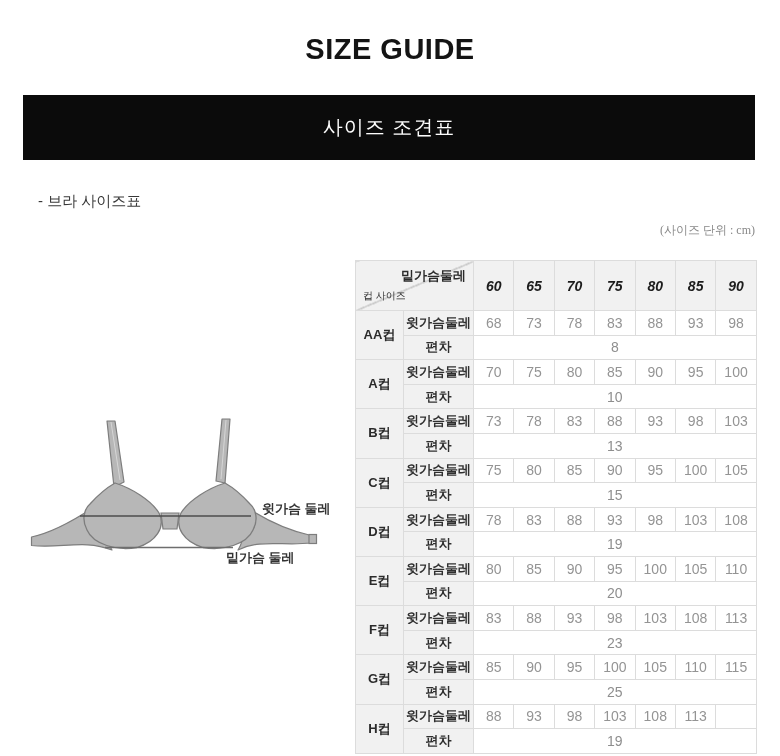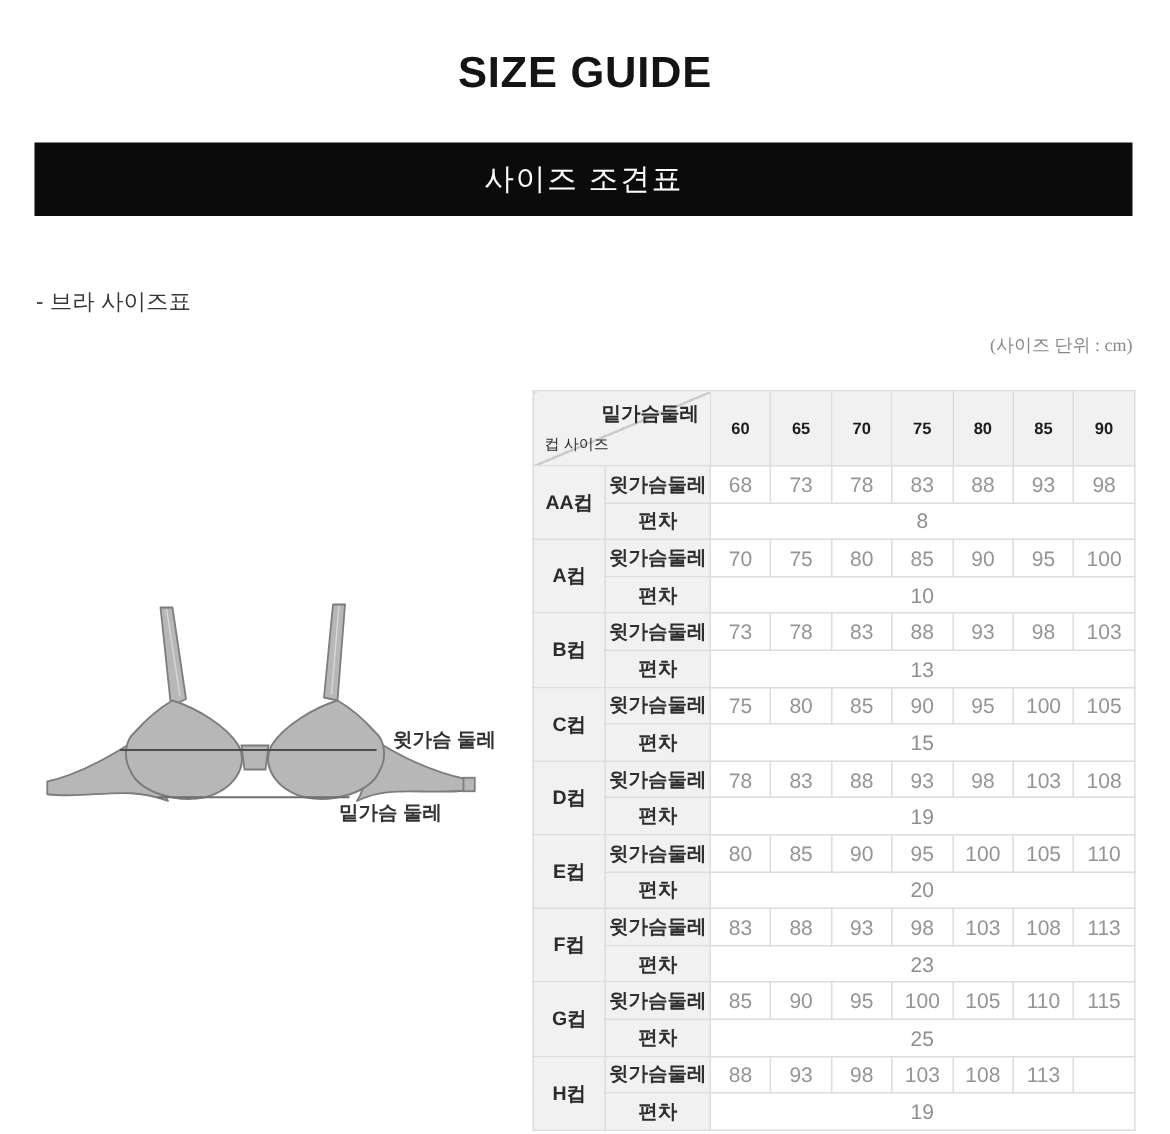--- a/index.html
+++ b/index.html
@@ -7,26 +7,26 @@
   body {
     width: 780px; height: 756px; position: relative; overflow: hidden;
     font-family: "Liberation Sans", "DejaVu Sans", sans-serif;
   }
   .page-title {
     position: absolute; top: 33px; left: 0; width: 100%;
     text-align: center; font-size: 29px; font-weight: 700;
     color: #141414; letter-spacing: 0.5px;
   }
   .banner {
-    position: absolute; left: 23px; top: 95px; width: 732px; height: 49px;
+    position: absolute; left: 23px; top: 95px; width: 732px; height: 65px;
     background: #0b0b0b; display: flex; align-items: center; justify-content: center;
   }
   .banner-text { color: #fdfdfd; font-size: 20px; font-weight: 400; letter-spacing: 1px; }
   .section-label {
-    position: absolute; left: 24px; top: 192px;
+    position: absolute; left: 38px; top: 192px;
     font-size: 15px; color: #383838;
   }
   .unit-note {
     position: absolute; top: 222px; right: 25px;
     font-size: 12px; color: #898989; font-family: Liberation Serif, serif;
   }
   .size-table-wrap { position: absolute; left: 355px; top: 260px; }
   table.size-table {
     border-collapse: collapse; table-layout: fixed; width: 401px;
     font-family: "Liberation Sans", "DejaVu Sans", sans-serif;
@@ -43,31 +43,31 @@
   }
   .corner-top-right {
     position: absolute; top: 6px; right: 7px;
     font-size: 13px; font-weight: 700; color: #2b2b2b;
   }
   .corner-bottom-left {
     position: absolute; bottom: 7px; left: 7px;
     font-size: 10px; font-weight: 400; color: #2b2b2b;
   }
   .band-size-header {
-    background: #f1f1f1; font-size: 11px; font-weight: 700; color: #1c1c1c; height: 50px;
+    background: #f1f1f1; font-size: 14px; font-weight: 700; color: #1c1c1c; height: 50px; font-style: italic;
   }
   .cup-label {
     background: #f1f1f1; font-size: 13px; font-weight: 700; color: #2b2b2b;
   }
   .measure-label {
     background: #f1f1f1; font-size: 13px; font-weight: 700; color: #2f2f2f; height: 24.6px; margin-left: 10px;
   }
   .size-value { background: #ffffff; font-size: 14px; font-weight: 400; color: #949494; }
   .deviation-value { background: #ffffff; font-size: 14px; font-weight: 400; color: #8e8e8e; }
-  .bra-figure { position: absolute; left: 30px; top: 394px; width: 300px; height: 165px; }
+  .bra-figure { position: absolute; left: 30px; top: 410px; width: 300px; height: 165px; }
   .bra-figure svg { display: block; }
   .diagram-label { font-size: 13px; font-weight: 700; fill: #333333;
     font-family: "Liberation Sans", "DejaVu Sans", sans-serif; }
 </style>
 </head>
 <body>
 
 <div class="page-title">SIZE GUIDE</div>
 
 <div class="banner">

